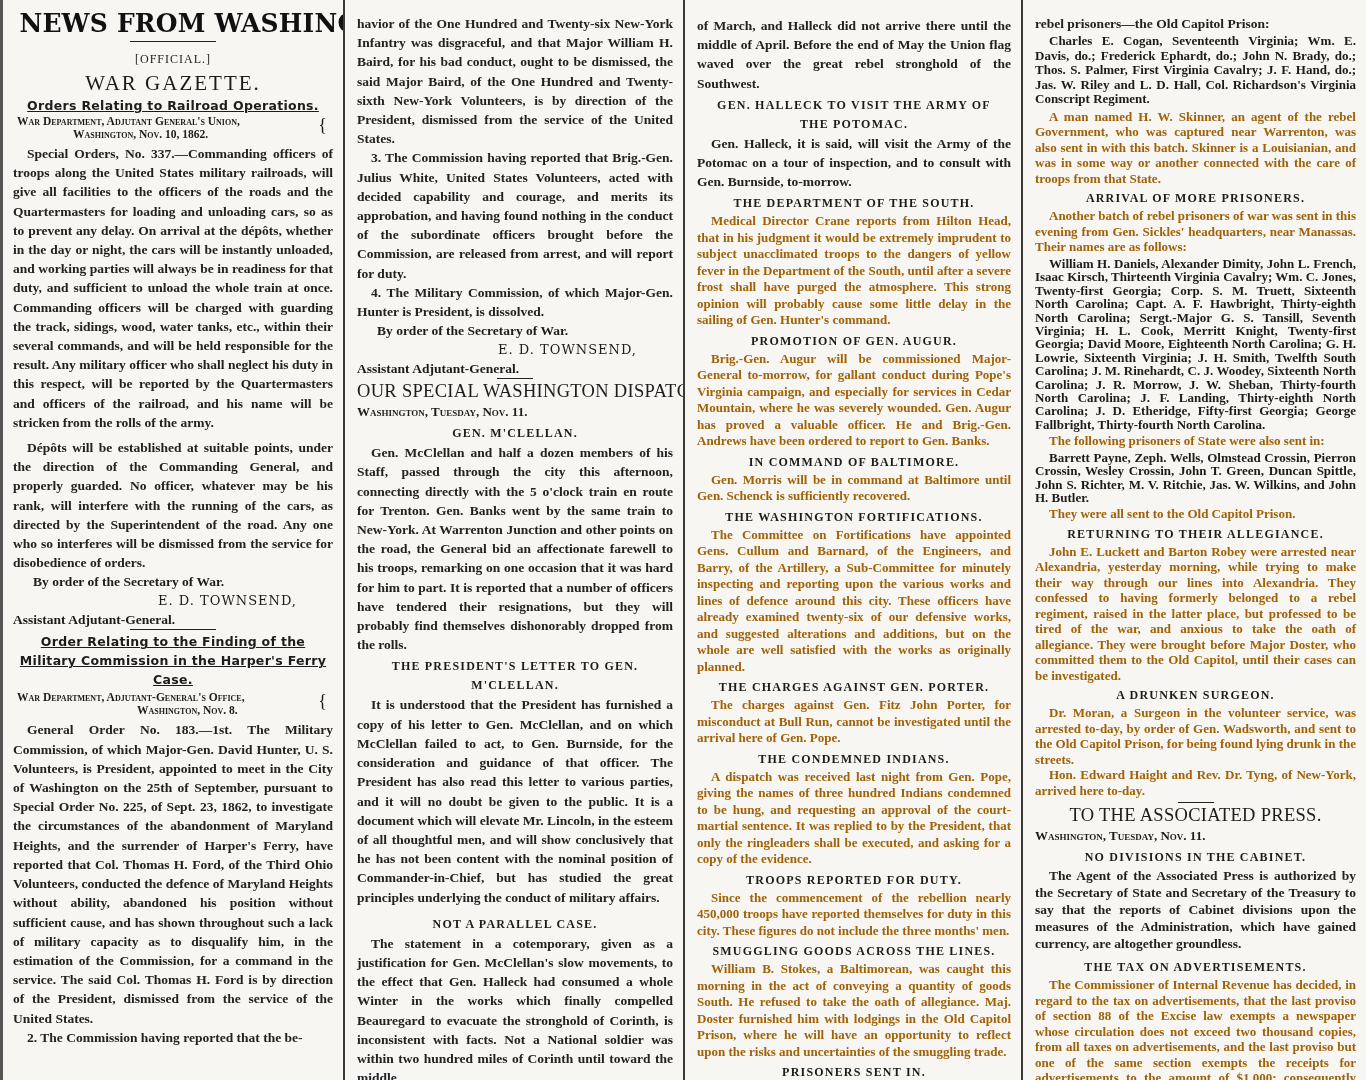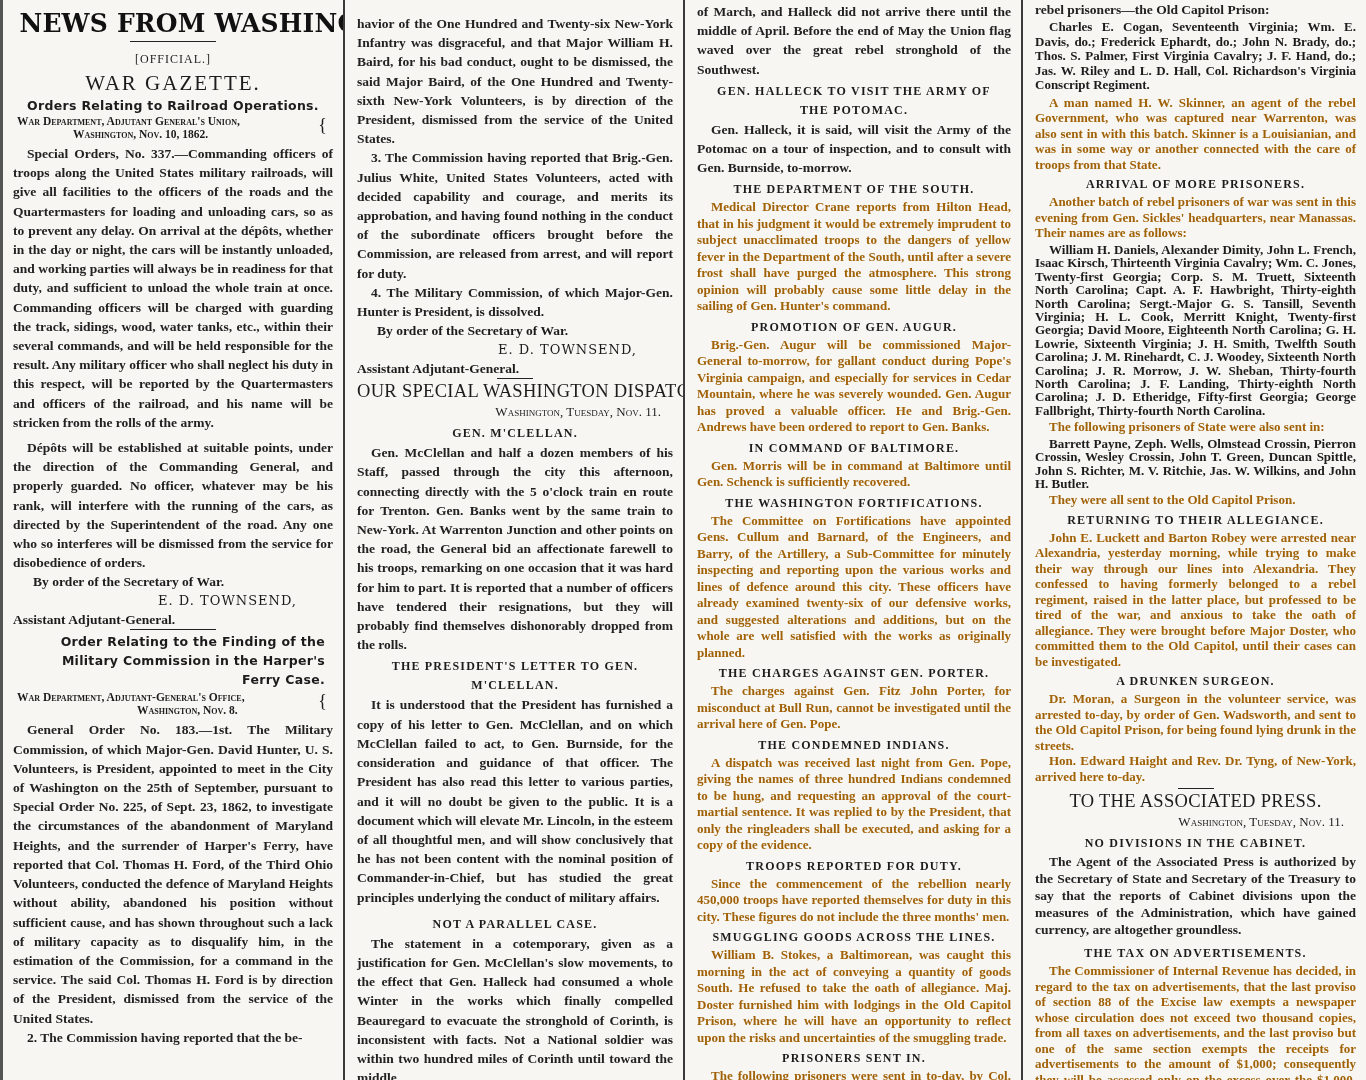--- a/index.html
+++ b/index.html
@@ -39,40 +39,40 @@
   .short-rule {
     width: 86px; height: 0; border-top: 1.5px solid #222;
     margin: 3px auto 6px auto;
   }
   .center { text-align: center; }
   .official { font-size: 12px; font-variant: small-caps; letter-spacing: 1px; margin-top: 10px; }
   .gazette { font-size: 21px; letter-spacing: 2px; margin-top: 4px; font-family: "Liberation Serif", serif; }
   .bold-head {
     font-family: "DejaVu Sans", sans-serif;
     font-weight: bold; font-size: 12.5px; text-align: center;
-    margin: 2px 8px; letter-spacing: 0.3px;
-  }
-  .bold-head.left { text-align: right; line-height: 19px; }
+    margin: 2px 0; letter-spacing: 0.3px; text-decoration: underline;
+  }
+  .bold-head.left { text-align: center; line-height: 19px; }
   .dateline {
     font-size: 11.5px; font-variant: small-caps; font-weight: bold;
     padding-left: 4px; line-height: 13px; margin: 2px 0 3px 0;
     position: relative;
   }
   .dateline .l2 { display: block; padding-left: 56px; }
   .dateline .brace { position: absolute; right: 6px; top: 4px; font-size: 18px; font-weight: normal; }
   p.body {
     margin: 0;
     font-size: 13.5px;
     line-height: 19.2px;
     text-align: justify;
     text-indent: 14px;
     font-weight: bold;
     color: #222;
   }
-  p.body.noindent { text-indent: 0; }
+  p.body.noindent { text-indent: 0; margin-top: 14px; }
   p.tight {
     margin: 0;
     font-size: 13px;
     line-height: 15px;
     text-align: justify;
     font-weight: bold;
     text-indent: 14px;
     color: #a16207;
   }
   .sig {
@@ -85,22 +85,22 @@
     text-align: center; font-variant: small-caps; font-weight: bold;
     font-size: 12px; letter-spacing: 1.2px; line-height: 19px;
     margin: 3px 0 0 0;
   }
   .big-head {
     font-family: "Liberation Serif", serif;
     font-size: 18.5px; text-align: center; white-space: nowrap;
     letter-spacing: 0.3px; margin-top: 2px;
   }
   .right-date {
-    font-size: 13px; text-align: right; padding-right: 12px;
-    font-weight: normal; line-height: 19px;
+    font-size: 13px; padding-right: 12px;
+    font-weight: bold; line-height: 19px;
   }
   .right-date .sc { font-variant: small-caps; }
   .sc { font-variant: small-caps; }
   .list-para {
     margin: 2px 0 2px 0;
     font-size: 13px; line-height: 14.6px; text-align: justify;
     font-weight: bold; text-indent: 14px;
   }
 </style>
 </head>

